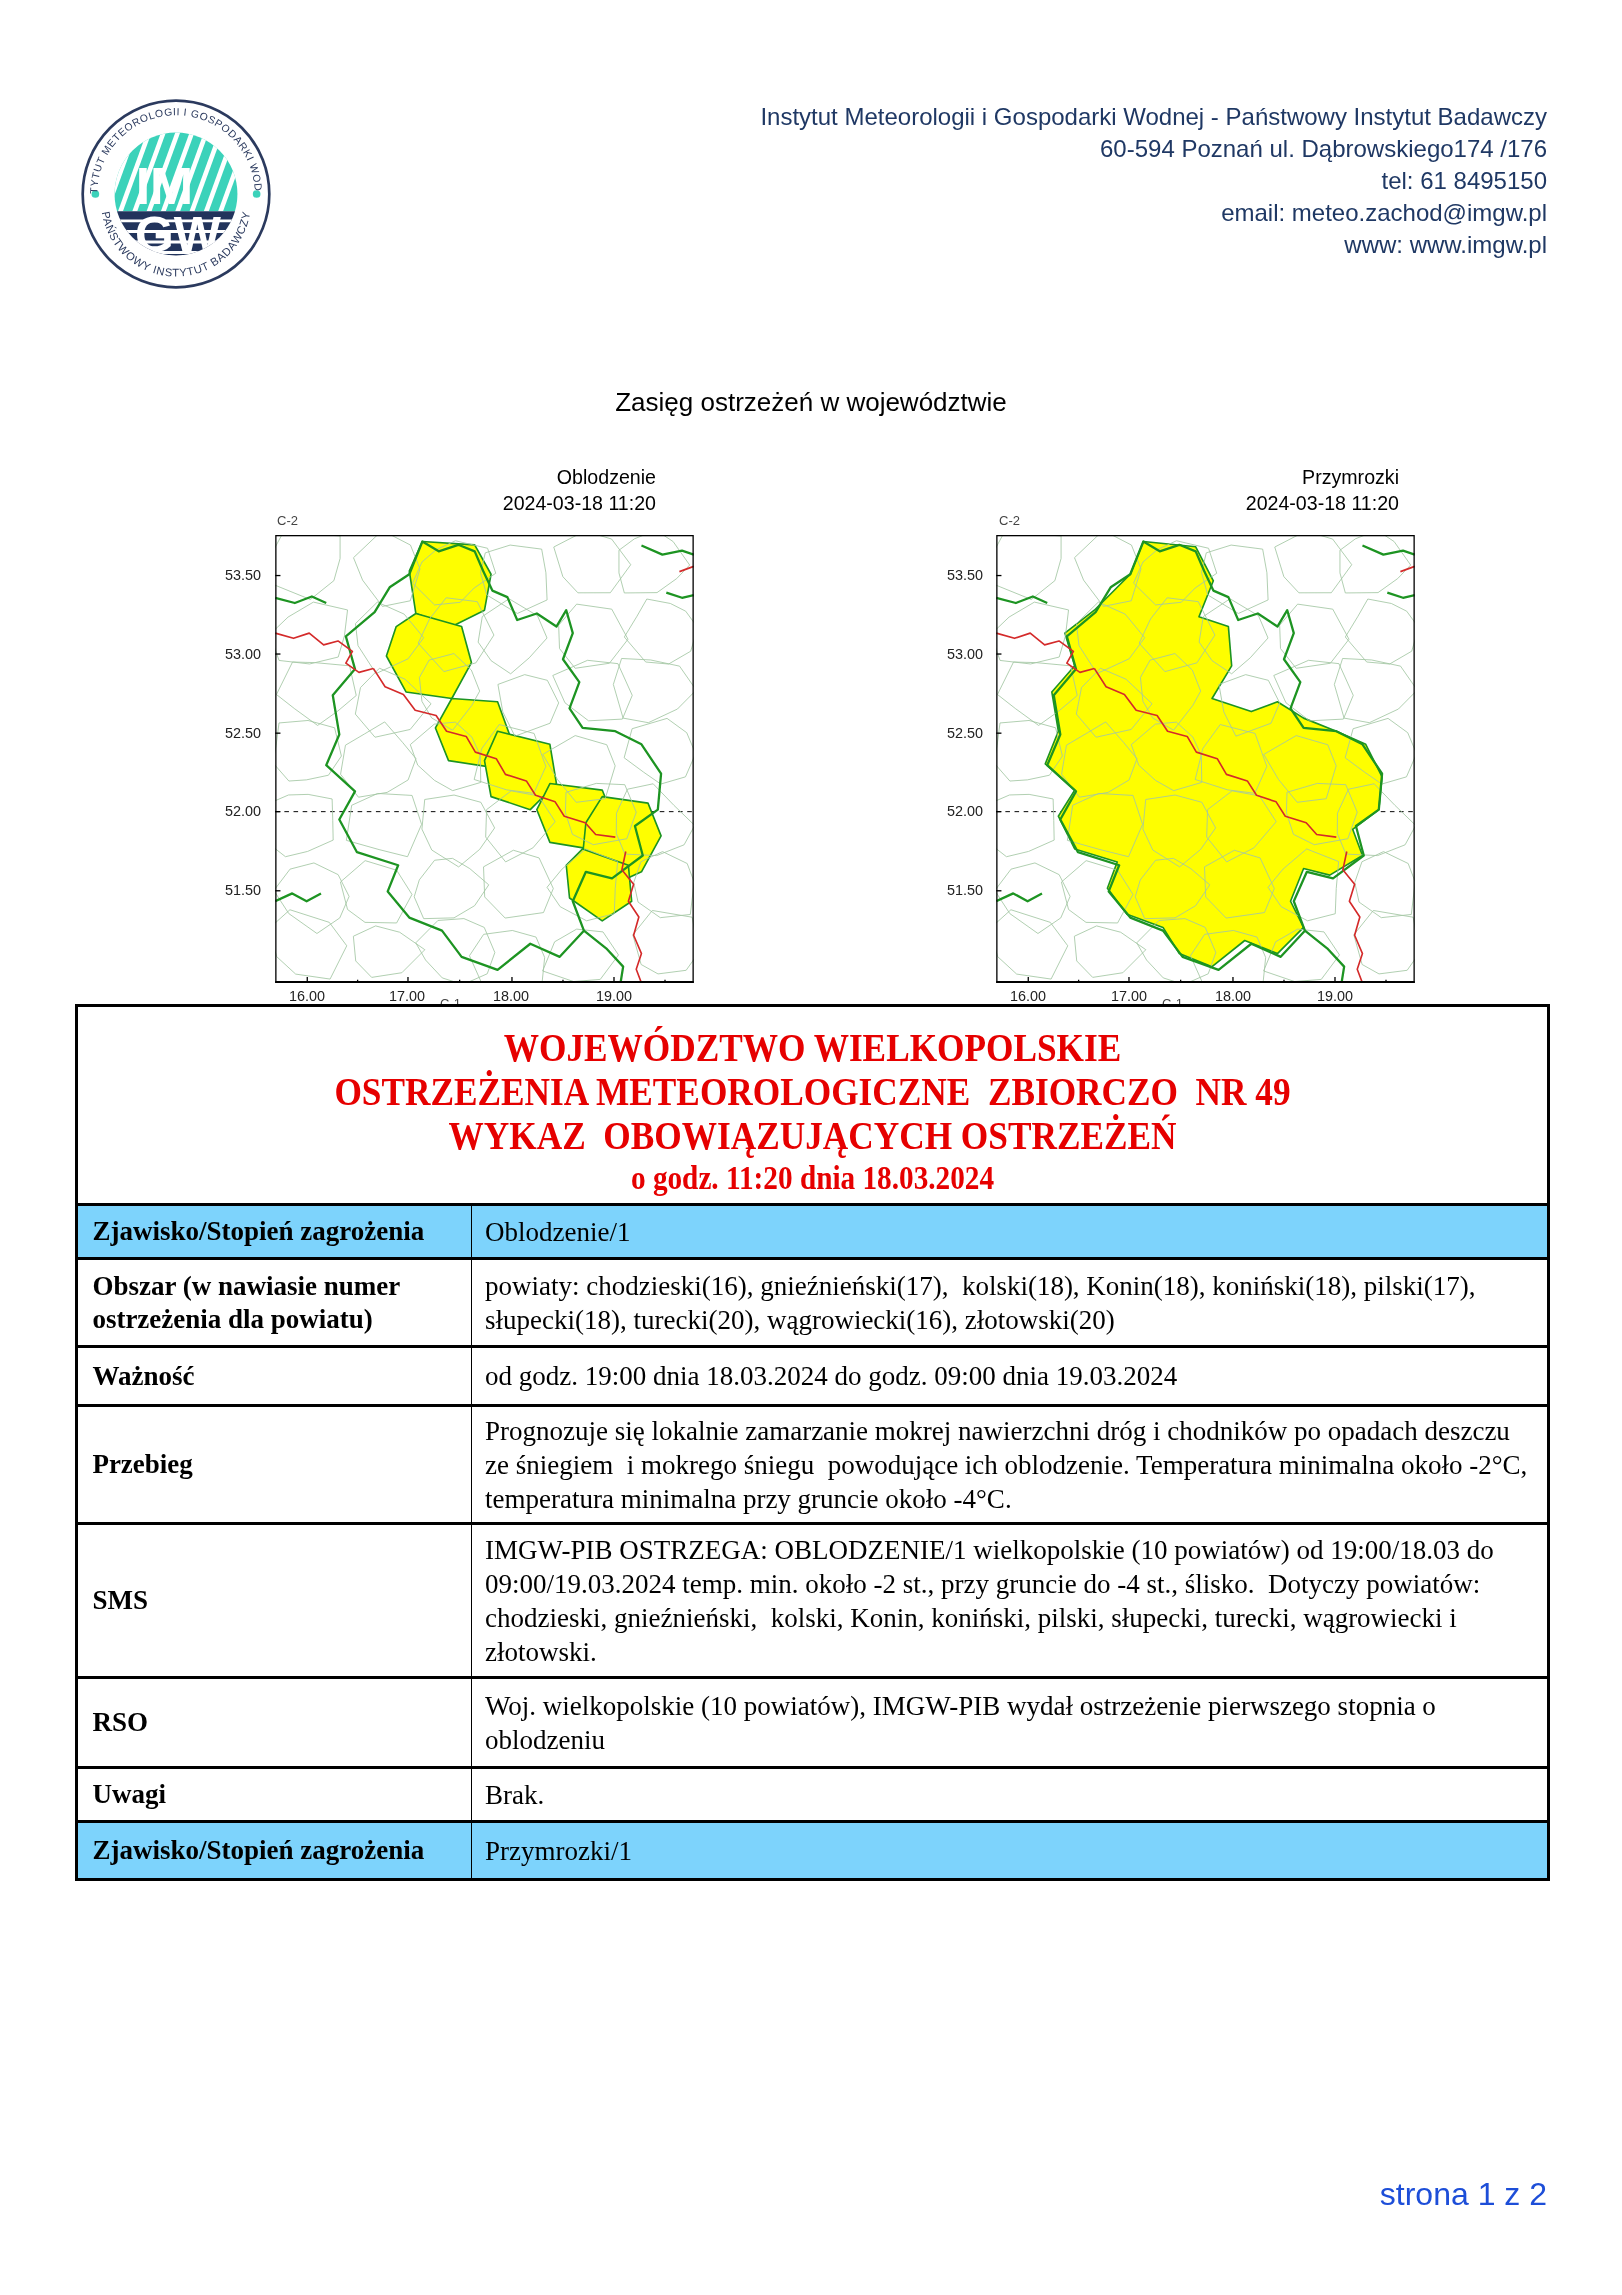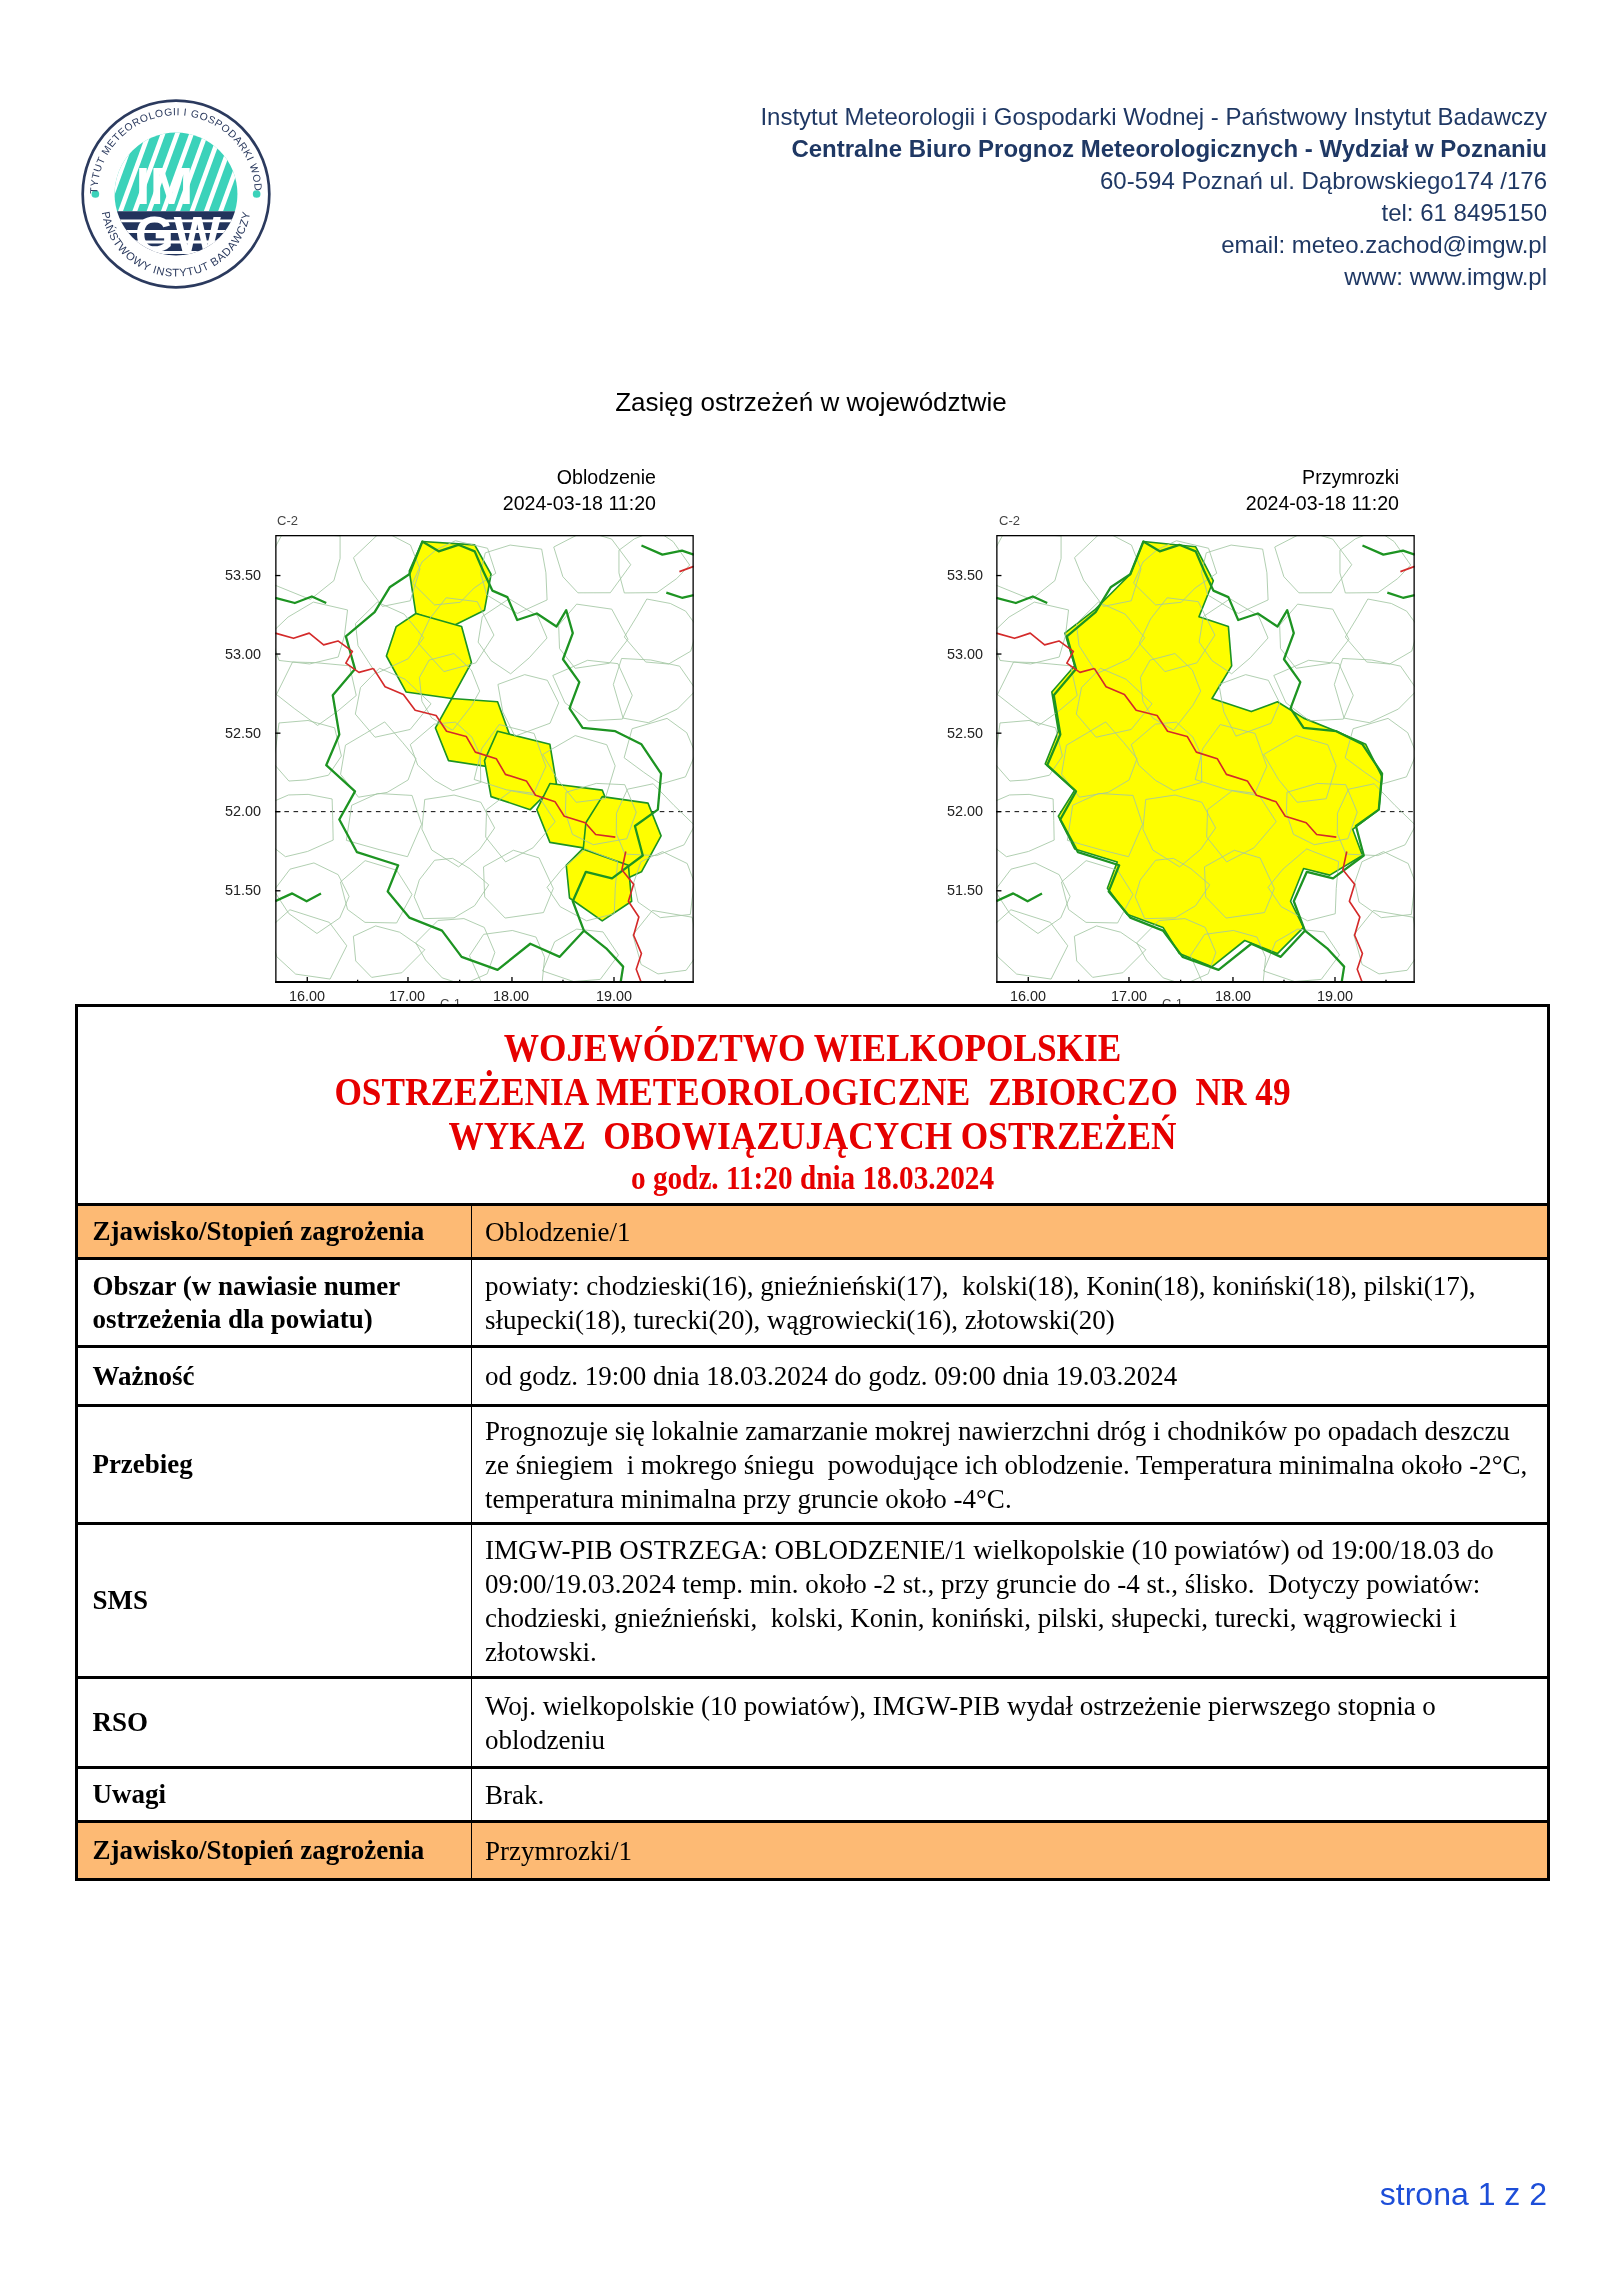--- a/index.html
+++ b/index.html
@@ -32,21 +32,21 @@
   
   .warning-table{position:absolute;left:75px;top:1004px;width:1472px;
                  border-collapse:collapse;background:#fff;table-layout:fixed;
                  font-family:"Liberation Serif",serif;}
   .warning-table td{border:3.3px solid #000;vertical-align:middle;}
   .warning-table{border:3.9px solid #000;}
   td.cell-label{border-right:1.3px solid #000;font-weight:bold;
                 padding:3.9px 6.5px 3.9px 14.4px;font-size:27px;line-height:33px;}
   td.cell-value{border-left:1.3px solid #000;padding:3.9px 19.6px 3.9px 13px;
                 font-size:27px;line-height:34px;white-space:pre-wrap;}
-  tr.highlight td{background:#fdba74;margin-left:18px;}
+  tr.highlight td{background:#7dd3fc;margin-left:18px;}
   .title-cell{text-align:center;padding:18.3px 0 5.2px 0;}
   .t-line{font-size:41px;font-weight:bold;color:#e60000;line-height:44px;
           transform:scaleX(.86);white-space:pre-wrap;}
   .t-line.small{font-size:34px;line-height:41px;}
 
   .footer{position:absolute;top:2176px;right:75px;font-size:32px;color:#1d4ed8;}
 </style>
 </head>
 <body>
 
@@ -97,21 +97,20 @@
         <textPath href="#arcT" startOffset="50%" text-anchor="middle">INSTYTUT METEOROLOGII I GOSPODARKI WODNEJ</textPath>
       </text>
       <text font-family="Liberation Sans, sans-serif" font-size="5.8" letter-spacing="0.34" fill="#2b3a5e">
         <textPath href="#arcB" startOffset="50%" text-anchor="middle">PAŃSTWOWY INSTYTUT BADAWCZY</textPath>
       </text>
     </svg>
   </div>
 
   <div class="header-block">
     <div class="header-line">Instytut Meteorologii i Gospodarki Wodnej - Państwowy Instytut Badawczy</div>
-    <div class="header-line bold">Centralne Biuro Prognoz Meteorologicznych - Wydział w Poznaniu</div>
     <div class="header-line">60-594 Poznań ul. Dąbrowskiego174 /176</div>
     <div class="header-line">tel: 61 8495150</div>
     <div class="header-line">email: meteo.zachod@imgw.pl</div>
     <div class="header-line">www: www.imgw.pl</div>
   </div>
 
   <div class="section-title">Zasięg ostrzeżeń w województwie</div>
 
   <div class="map-caption" style="left:237px;">
     <div>Oblodzenie</div>

